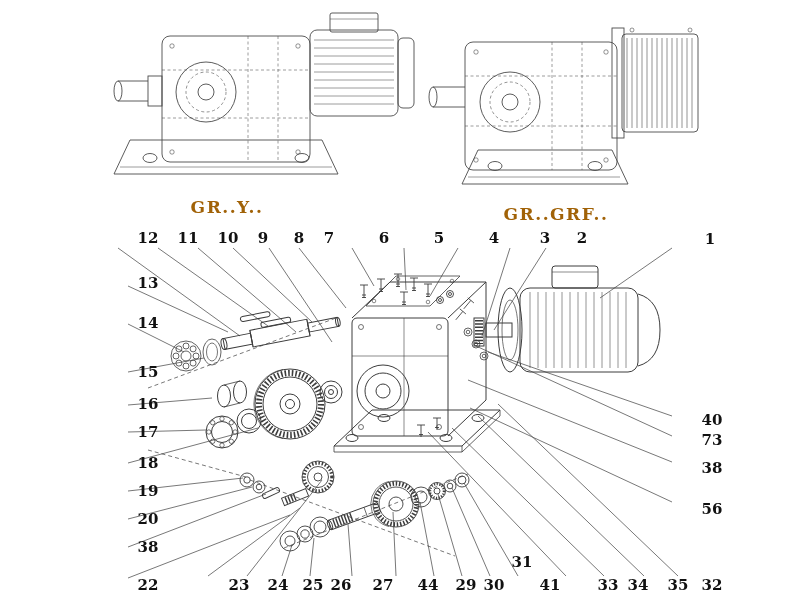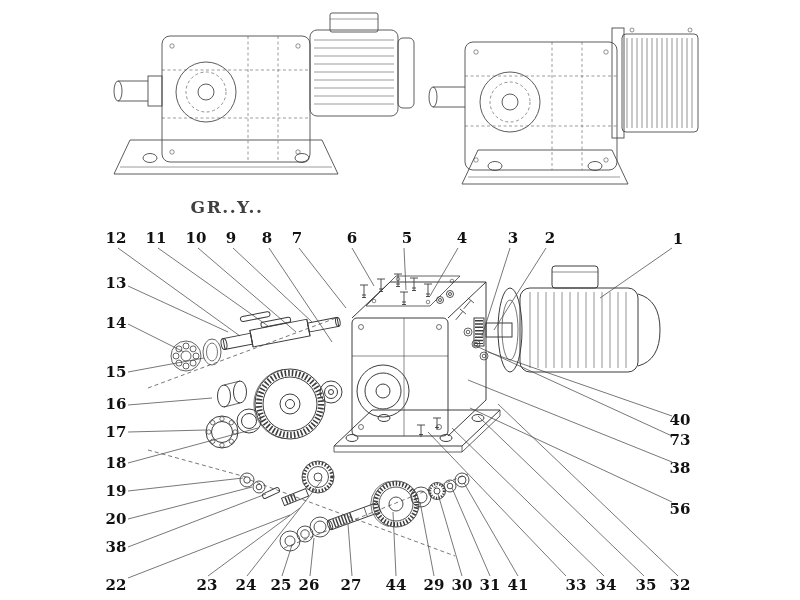--- a/index.html
+++ b/index.html
@@ -1,22 +1,22 @@
 <!DOCTYPE html>
 <html><head>
 <meta charset="utf-8">
 <style>
   html,body{margin:0;padding:0;background:#fff;}
   .canvas{position:relative;width:800px;height:600px;background:#ffffff;overflow:hidden;
           font-family:"DejaVu Serif", serif;}
   .drawing{position:absolute;left:0;top:0;}
   .callout{position:absolute;transform:translate(-50%,-50%);
-           font:bold 15px "DejaVu Serif", serif;color:#111;user-select:none;}
+           font:bold 15px "DejaVu Serif", serif;color:#111;user-select:none;margin-left:32px;}
   .variant-title{position:absolute;transform:translate(-50%,-50%);
-           font:bold 17px "DejaVu Serif", serif;letter-spacing:1.5px;color:#404040;text-align:center;}
+           font:bold 17px "DejaVu Serif", serif;letter-spacing:1.5px;color:#a16207;text-align:center;}
 </style>
 </head>
 <body>
 
 <div class="canvas">
 
   <svg class="drawing" width="800" height="600" viewBox="0 0 800 600">
 
     <g stroke="#555" stroke-width="0.8" fill="none">
       <path d="M672,248 L600,298 M546,248 L494,330 M510,248 L482,336 M458,248 L430,296
@@ -275,20 +275,21 @@
       <circle cx="632" cy="30" r="2" stroke-width="0.6"></circle>
       <circle cx="690" cy="30" r="2" stroke-width="0.6"></circle>
       <path d="M478,150 L612,150 L628,184 L462,184 Z"></path>
       <path d="M468,177 L620,177" stroke-width="0.55"></path>
       <ellipse cx="495" cy="166" rx="7" ry="4.5"></ellipse>
       <ellipse cx="595" cy="166" rx="7" ry="4.5"></ellipse>
     </g>
   </svg>
 
   <div class="variant-title" style="left:227px;top:207px">GR..Y..</div>
+  <div class="variant-title" style="left:556px;top:214px">GR..GRF..</div>
 
   <div class="callout" style="left:678px;top:239px">1</div>
   <div class="callout" style="left:550px;top:238px">2</div>
   <div class="callout" style="left:513px;top:238px">3</div>
   <div class="callout" style="left:462px;top:238px">4</div>
   <div class="callout" style="left:407px;top:238px">5</div>
   <div class="callout" style="left:352px;top:238px">6</div>
   <div class="callout" style="left:297px;top:238px">7</div>
   <div class="callout" style="left:267px;top:238px">8</div>
   <div class="callout" style="left:231px;top:238px">9</div>
@@ -306,21 +307,21 @@
   <div class="callout" style="left:116px;top:547px">38</div>
   <div class="callout" style="left:116px;top:585px">22</div>
   <div class="callout" style="left:207px;top:585px">23</div>
   <div class="callout" style="left:246px;top:585px">24</div>
   <div class="callout" style="left:281px;top:585px">25</div>
   <div class="callout" style="left:309px;top:585px">26</div>
   <div class="callout" style="left:351px;top:585px">27</div>
   <div class="callout" style="left:396px;top:585px">44</div>
   <div class="callout" style="left:434px;top:585px">29</div>
   <div class="callout" style="left:462px;top:585px">30</div>
-  <div class="callout" style="left:490px;top:585px">31</div>
+  <div class="callout" style="left:490px;top:562px">31</div>
   <div class="callout" style="left:518px;top:585px">41</div>
   <div class="callout" style="left:576px;top:585px">33</div>
   <div class="callout" style="left:606px;top:585px">34</div>
   <div class="callout" style="left:646px;top:585px">35</div>
   <div class="callout" style="left:680px;top:585px">32</div>
   <div class="callout" style="left:680px;top:509px">56</div>
   <div class="callout" style="left:680px;top:468px">38</div>
   <div class="callout" style="left:680px;top:440px">73</div>
   <div class="callout" style="left:680px;top:420px">40</div>
 

